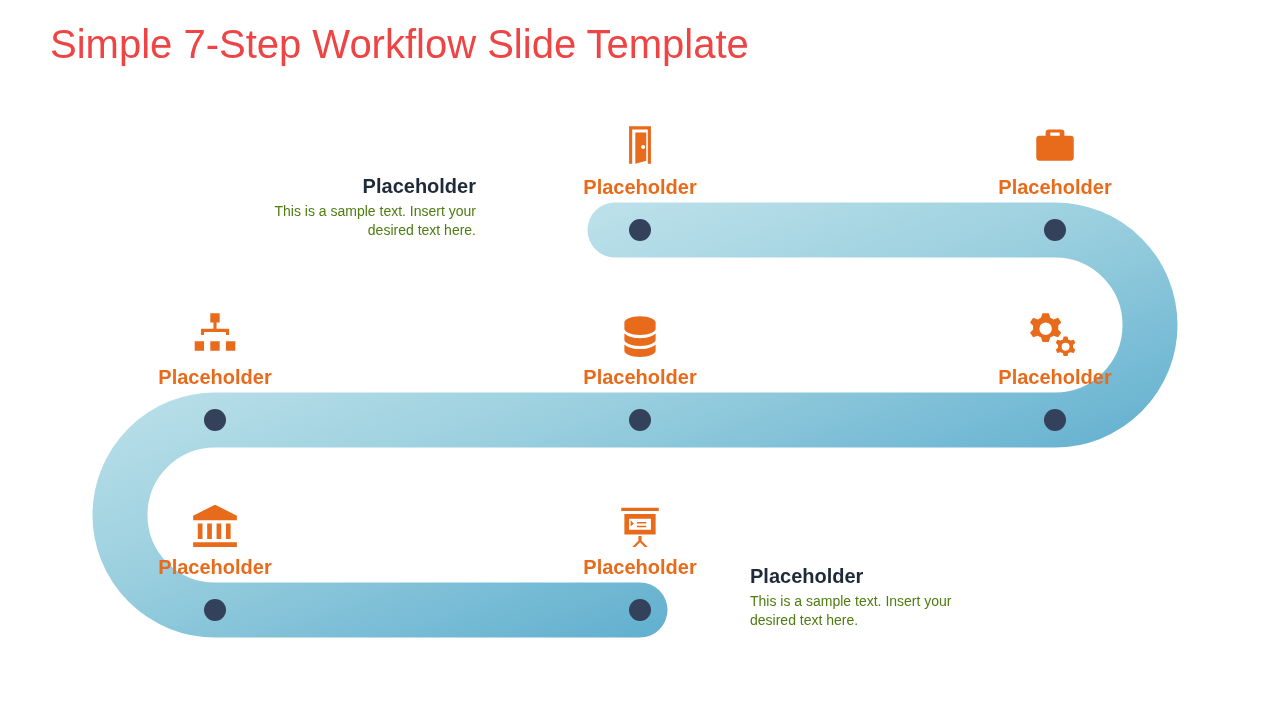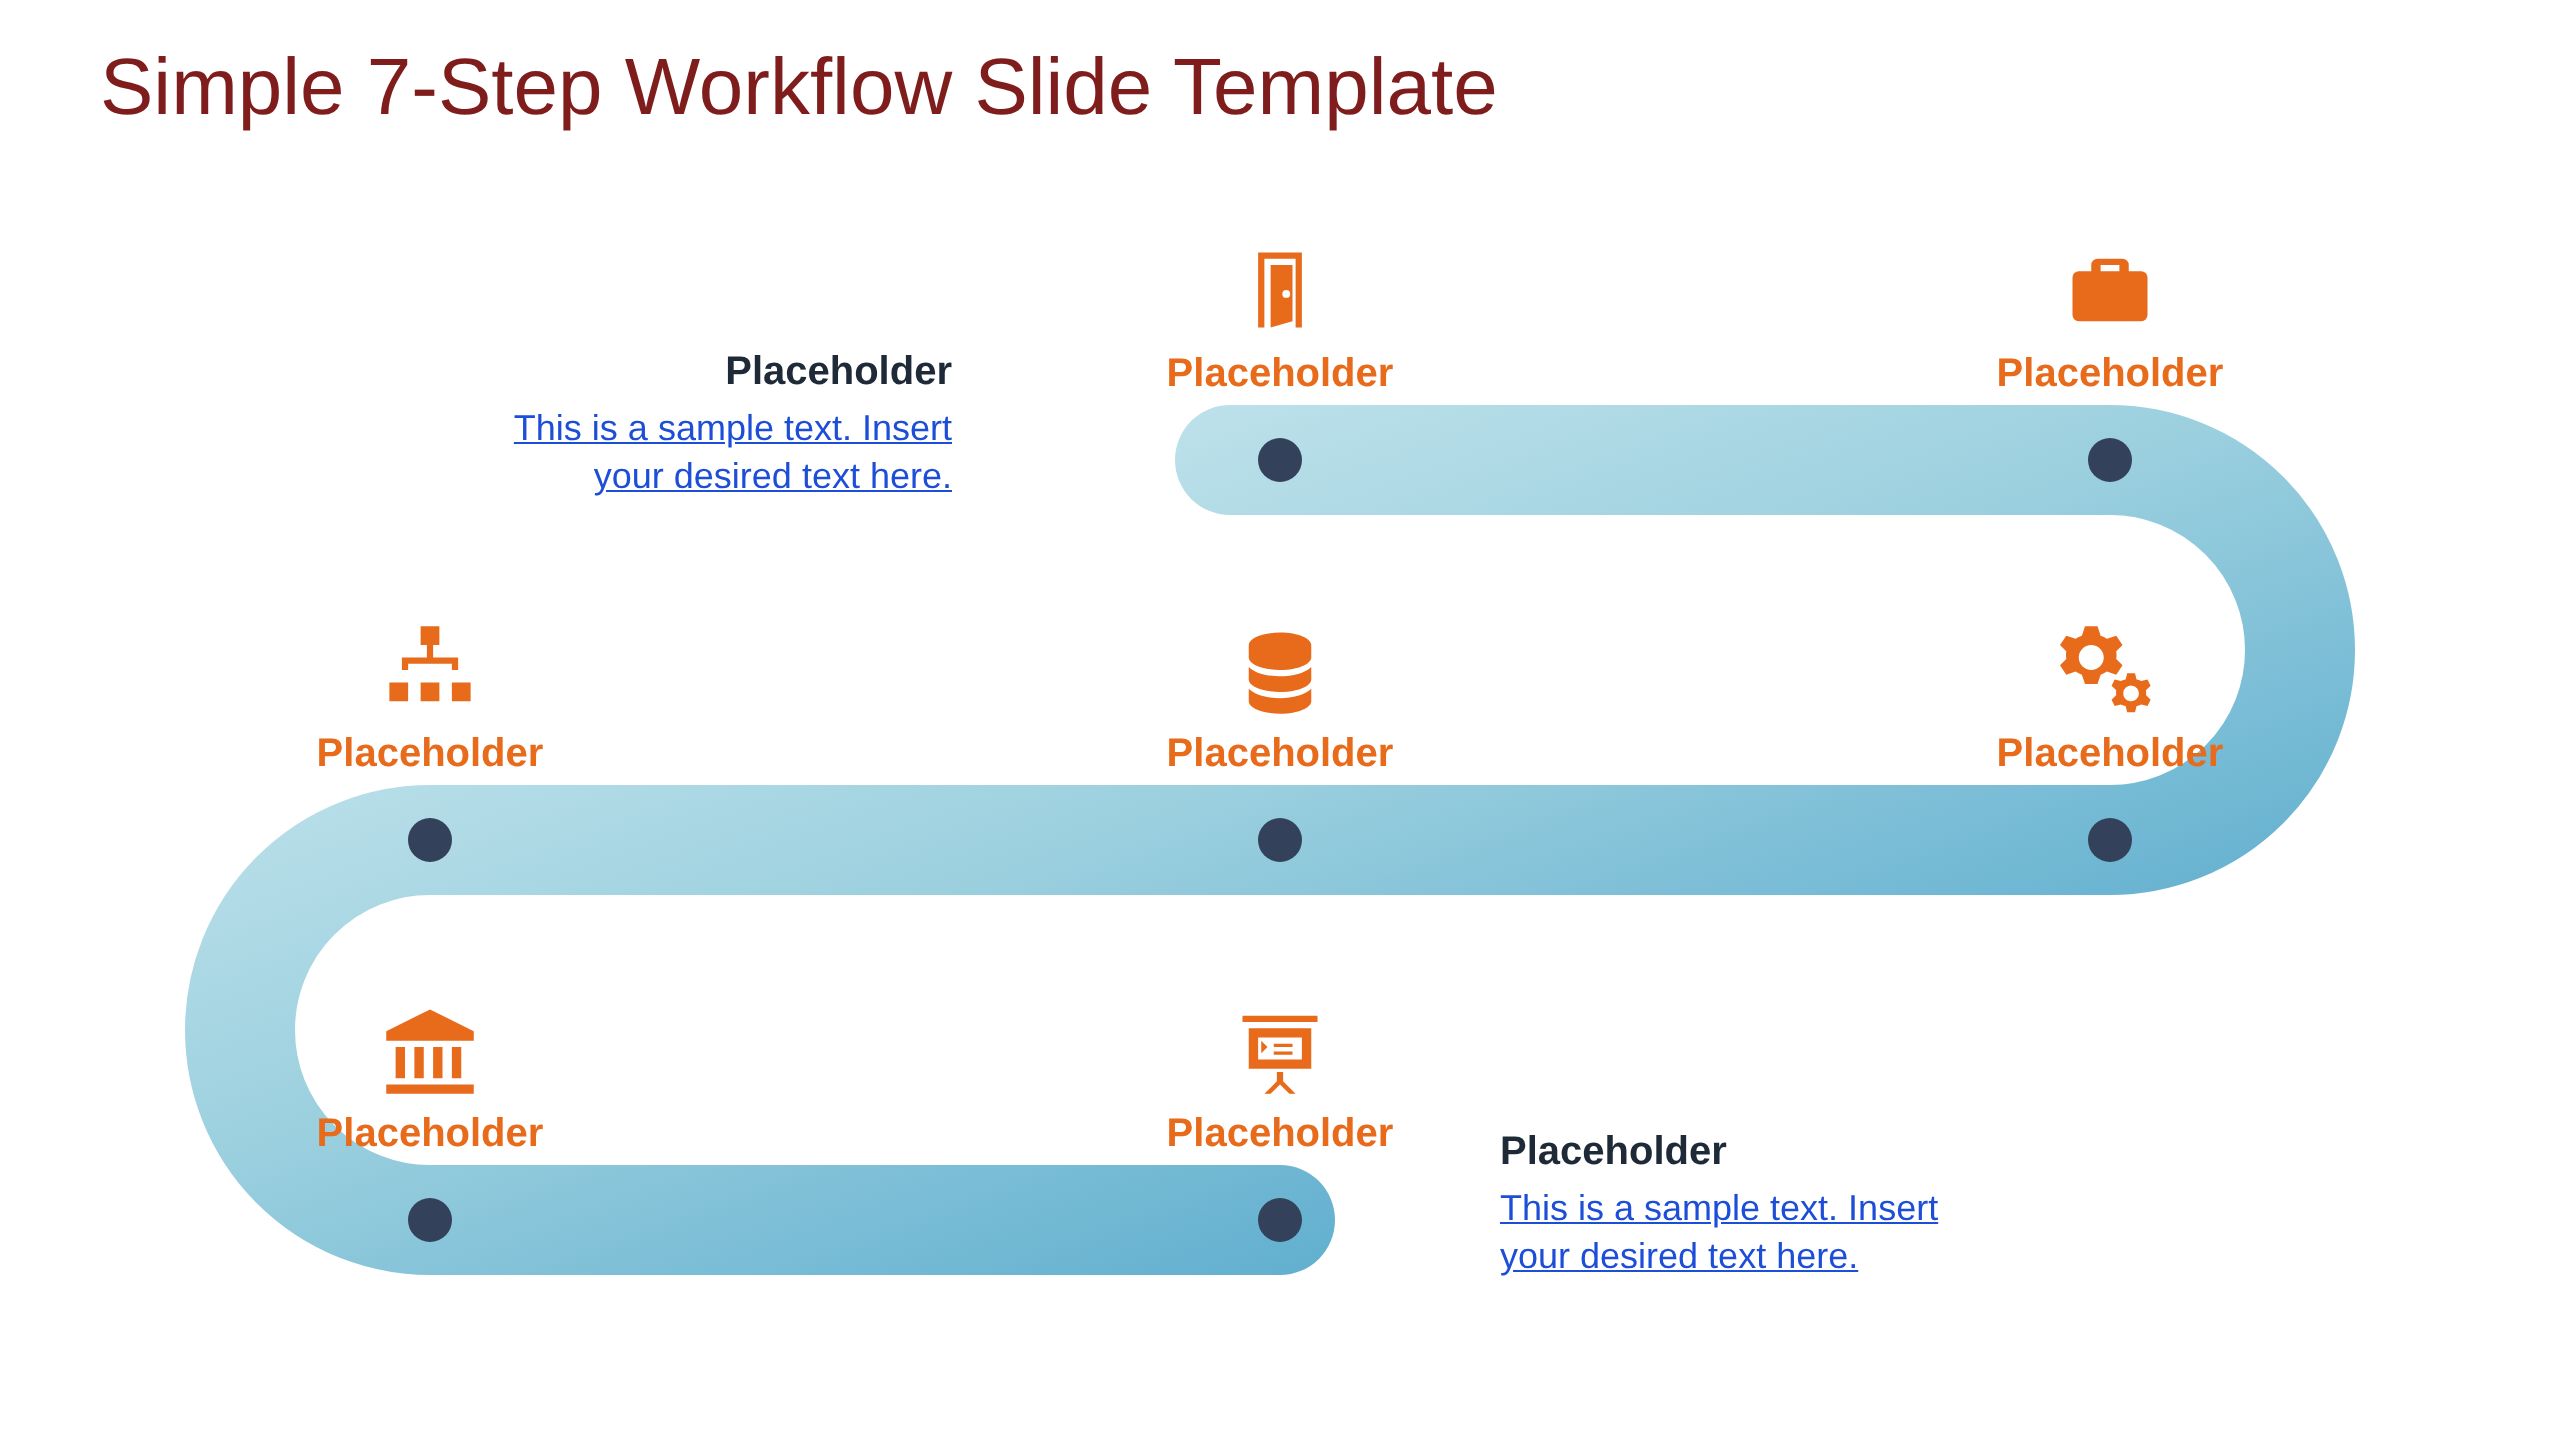--- a/index.html
+++ b/index.html
@@ -15,21 +15,21 @@
   position: relative;
   width: 1280px;
   height: 720px;
 }
 .title {
   position: absolute;
   top: 22px;
   left: 50px;
   font-size: 40px;
   font-weight: 400;
-  color: #7f1d1d;
+  color: #ef4444;
 }
 .path-svg {
   position: absolute;
   left: 0;
   top: 0;
 }
 .dot {
   position: absolute;
   width: 22px;
   height: 22px;
@@ -56,24 +56,23 @@
   position: absolute;
   width: 230px;
 }
 .note .note-title {
   font-size: 20px;
   font-weight: 700;
   color: #1f2a38;
   margin-bottom: 4px;
 }
 .note .note-body {
-  font-size: 18px;
-  color: #1d4ed8;
+  font-size: 14px;
+  color: #4d7c0f;
   line-height: 1.35;
-  text-decoration: underline;
 }
 .note.right-align .note-title,
 .note.right-align .note-body { text-align: right; }
 </style>
 </head>
 <body>
 <div class="slide">
 
 <div class="title">Simple 7-Step Workflow Slide Template</div>
 

